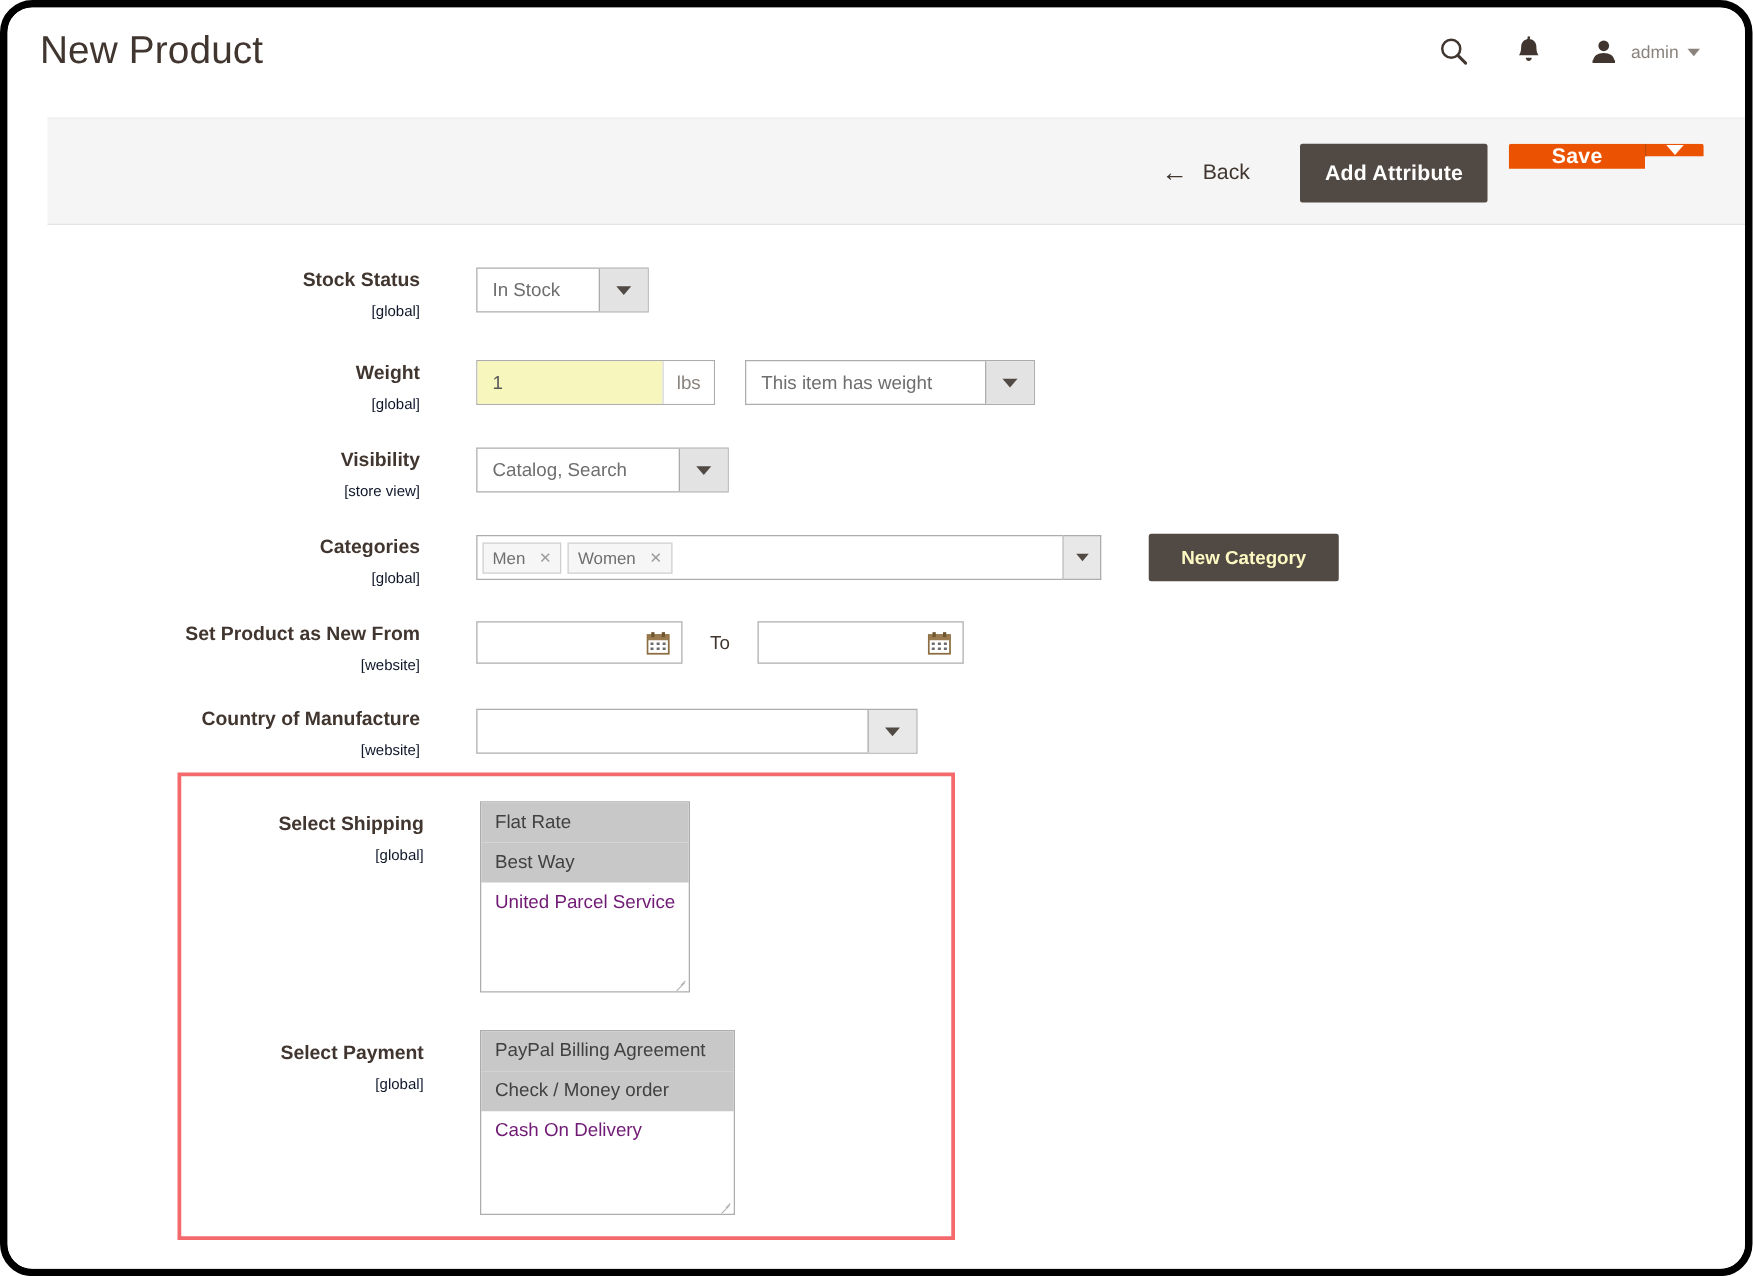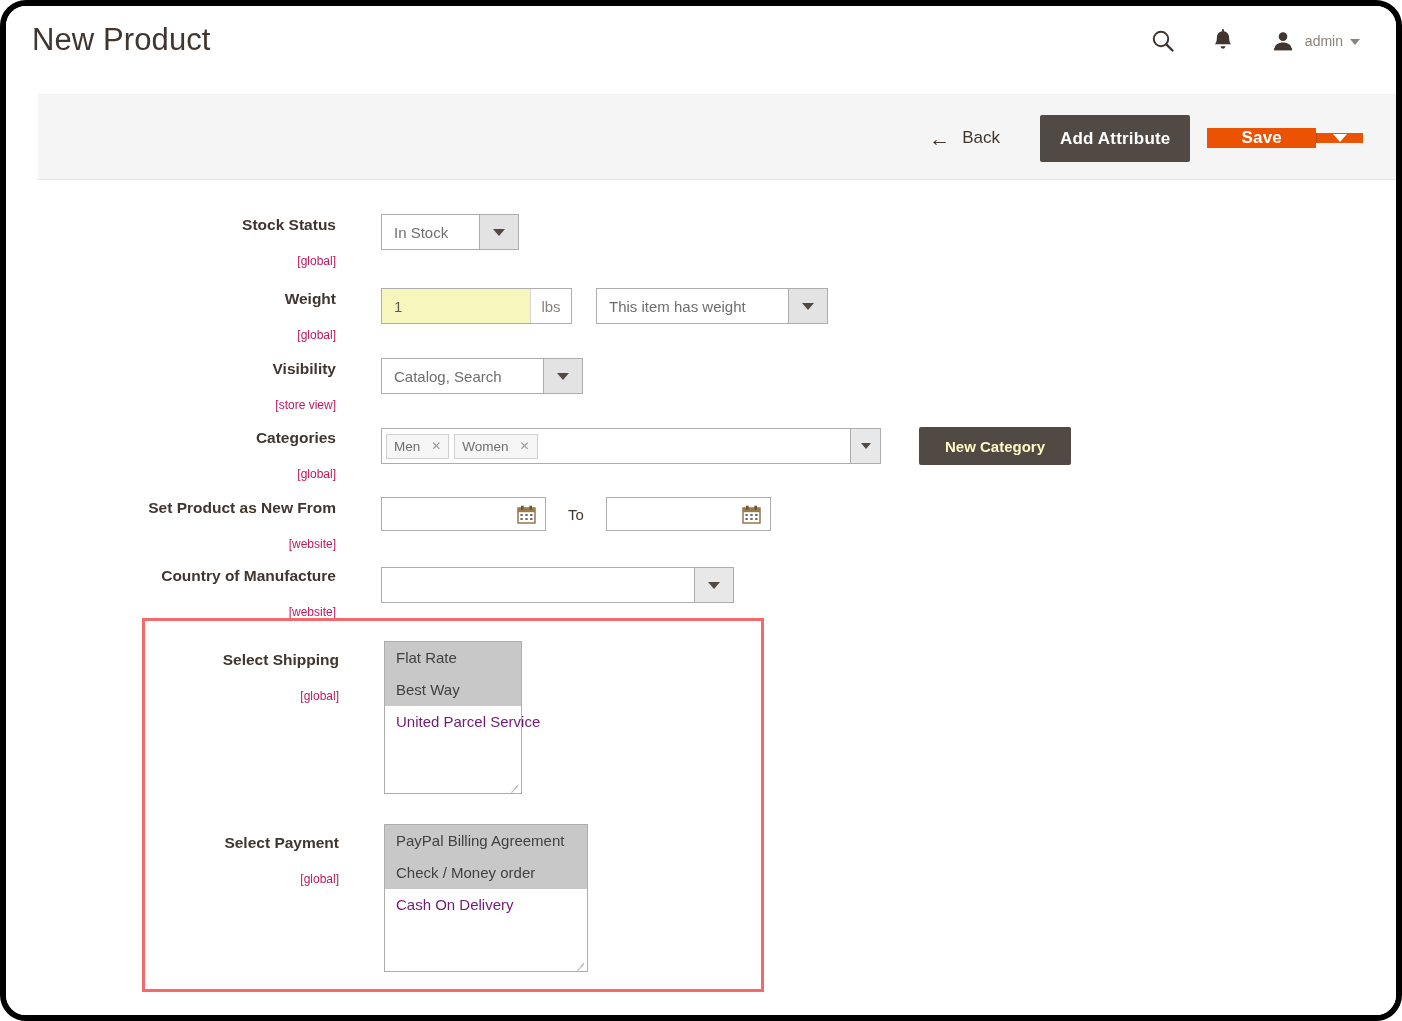--- a/index.html
+++ b/index.html
@@ -138,21 +138,21 @@
     height: 47px;
     line-height: 47px;
     cursor: pointer;
     font-family: "Liberation Sans", sans-serif;
     letter-spacing: 0.2px;
     white-space: nowrap;
   }
   .save-group {
     margin-left: 17px;
     display: flex;
-    align-items: center;
+    align-items: flex-start;
     height: 47px;
     border-radius: 2px;
     overflow: hidden;
   }
   .btn-save {
     background: #eb5202;
     color: #ffffff;
     font-size: 17px;
     font-weight: bold;
     border: none;
@@ -195,22 +195,22 @@
     text-align: right;
     color: #41362f;
     font-size: 15.5px;
     font-weight: bold;
     line-height: 18px;
   }
   .field-scope {
     display: block;
     font-weight: normal;
     font-size: 12px;
-    color: #be185d;
-    margin-top: 18px;
+    color: #0f172a;
+    margin-top: 6px;
   }
   .field-control {
     position: absolute;
     left: 375px;
     display: flex;
     align-items: center;
   }
 
   
   .m-select {
@@ -381,21 +381,21 @@
     top: 612px;
     width: 622px;
     height: 374px;
     border: 3px solid #f4696c;
     background: #ffffff;
     box-sizing: border-box;
   }
 
   
   .listbox {
-    width: 138px;
+    width: 168px;
     border: 1px solid #adadad;
     background: #ffffff;
     box-sizing: border-box;
     position: relative;
     padding-bottom: 0;
   }
   .listbox.shipping { height: 153px; }
   .listbox.payment  { width: 204px; height: 148px; }
   .listbox .opt {
     font-size: 15px;

